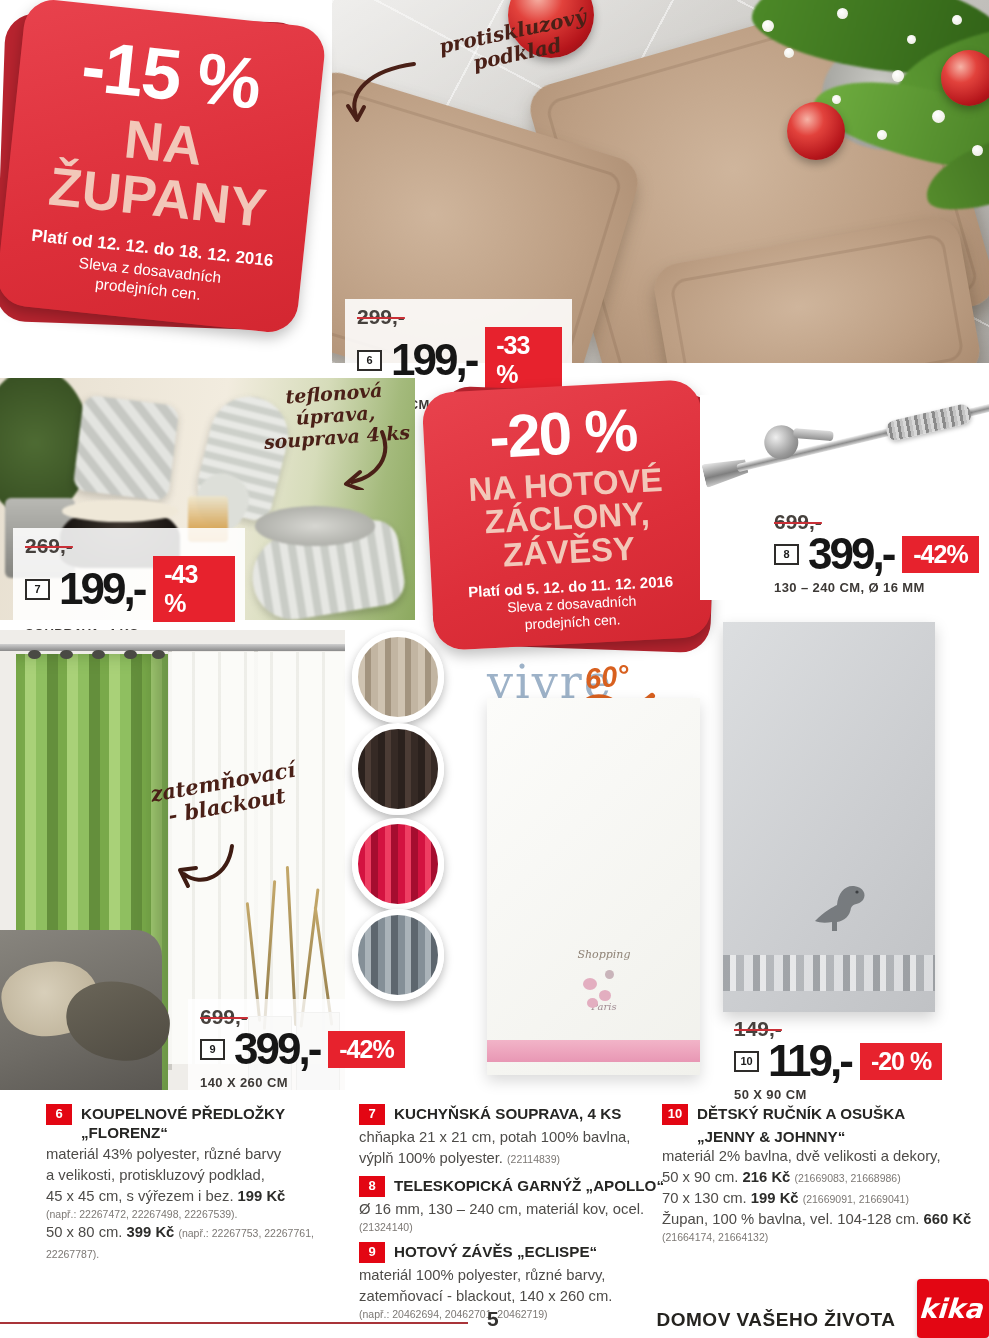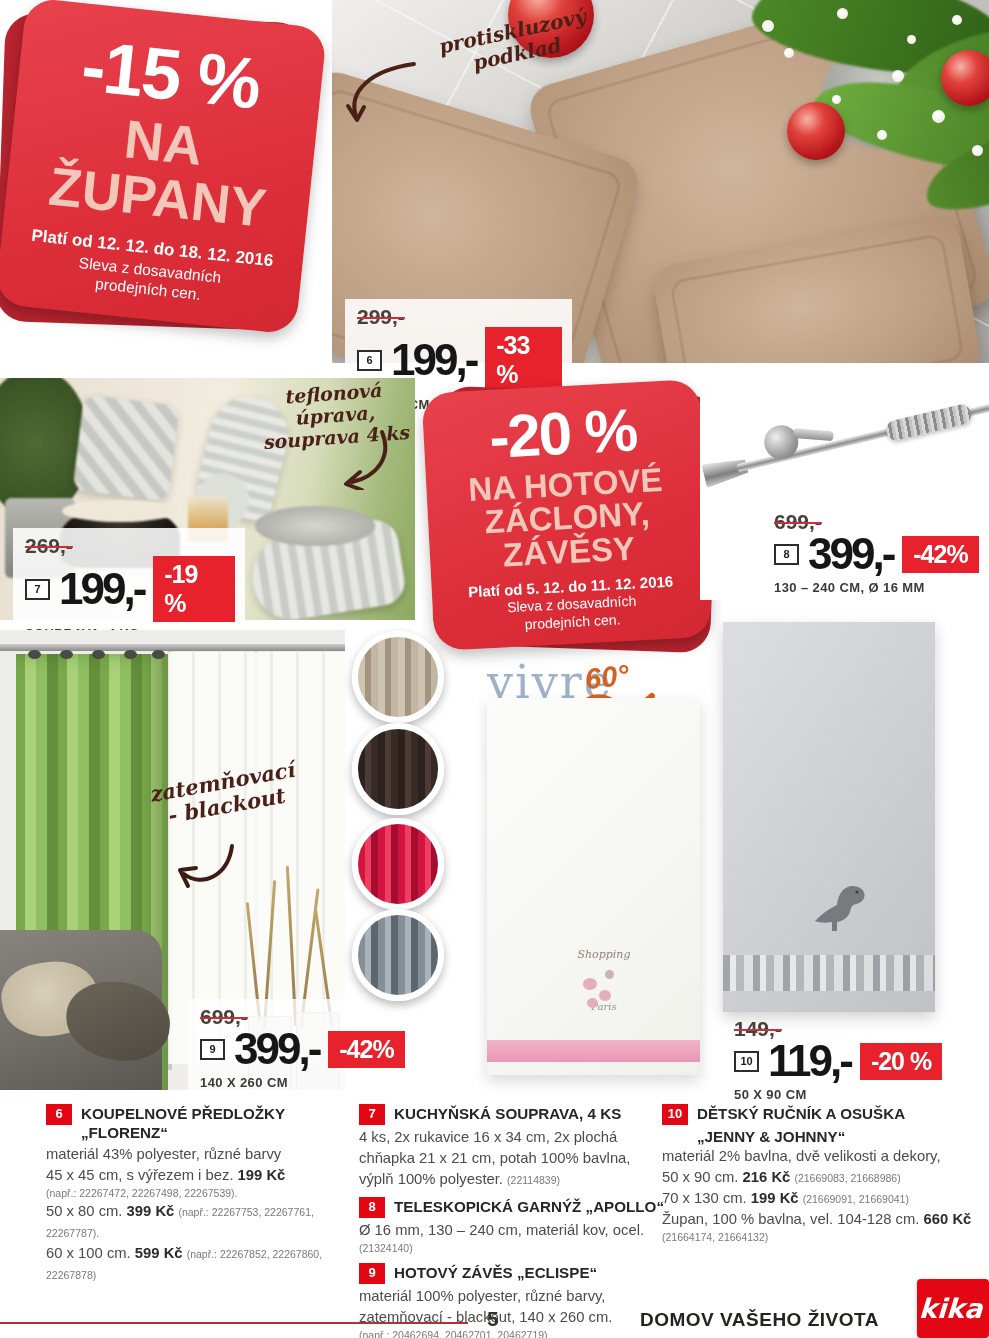--- a/index.html
+++ b/index.html
@@ -140,21 +140,21 @@
   .dnum{background:#e30613;color:#fff;min-width:26px;height:21px;display:flex;align-items:center;
         justify-content:center;font-size:13px;font-weight:700;flex:0 0 auto;margin-top:0px;}
   .dgap{height:7px;}
   .b{font-weight:800;color:#2c2c2a;}
   .ref{font-size:10.5px;color:#7c7874;}
   .subtitle{font-weight:800;color:#262624;font-size:15.2px;margin-left:35px;line-height:1.25;}
 
   
   #foot-line{left:0;top:1322px;width:468px;height:2px;background:#a93439;}
   #page-num{left:487px;top:1307px;font-size:21px;font-weight:700;color:#33312f;}
-  #slogan{left:640px;top:1309px;width:272px;text-align:left;font-size:19px;font-weight:800;
+  #slogan{left:640px;top:1309px;width:272px;text-align:center;font-size:19px;font-weight:800;
           color:#25231f;letter-spacing:.5px;}
   #kika-logo{left:917px;top:1279px;width:72px;height:59px;background:#e30613;border-radius:4px;
           display:flex;align-items:center;justify-content:center;box-shadow:0 2px 5px rgba(0,0,0,.2);}
   #kika-logo span{color:#fff;font-size:27px;font-weight:800;font-style:italic;transform:skewX(-6deg);
           font-family:"DejaVu Sans",sans-serif;}
 </style>
 </head>
 <body>
 
 <div id="page">
@@ -239,21 +239,21 @@
   <svg class="abs" style="left:330px;top:428px;" width="60" height="62" viewBox="0 0 60 62">
     <path d="M52,4 C62,28 48,48 22,54" fill="none" stroke="#4a2017" stroke-width="4" stroke-linecap="round"></path>
     <path d="M30,44 L16,56 L32,62" fill="none" stroke="#4a2017" stroke-width="4" stroke-linecap="round" stroke-linejoin="round"></path>
   </svg>
 
   <div class="priceblock onphoto" style="left:13px;top:528px;width:210px;">
     <div class="old">269,-</div>
     <div class="prow">
       <span class="nbox">7</span>
       <span class="bigprice">199,-</span>
-      <span class="dbadge">-19 %</span>
+      <span class="dbadge">-43 %</span>
     </div>
     <div class="psize">SOUPRAVA, 4 KS</div>
   </div>
 
   <div id="promo20" class="badge">
     <div class="back"></div>
     <div class="front">
       <div class="disc">-20 %</div>
       <div class="target">
         <div>NA HOTOVÉ</div>
@@ -370,32 +370,31 @@
     </div>
     <div class="psize">50 X 90 CM</div>
   </div>
 
   <div class="dcol" style="left:46px;top:1104px;">
     <div class="dhead">
       <span class="dnum">6</span>
       <span>KOUPELNOVÉ PŘEDLOŽKY „FLORENZ“</span>
     </div>
     <div>materiál 43% polyester, různé barvy</div>
+    <div>a velikosti, protiskluzový podklad,</div>
     <div><span>45 x 45 cm, s výřezem i bez. </span><span class="b">199 Kč</span></div>
     <div class="ref">(např.: 22267472, 22267498, 22267539).</div>
     <div><span>50 x 80 cm. </span><span class="b">399 Kč </span><span class="ref">(např.: 22267753, 22267761, 22267787).</span></div>
-    <div><span>60 x 100 cm. </span><span class="b">599 Kč </span><span class="ref">(např.: 22267852, 22267860, 22267878)</span></div>
   </div>
 
   <div class="dcol" style="left:359px;top:1104px;">
     <div class="dhead">
       <span class="dnum">7</span>
       <span>KUCHYŇSKÁ SOUPRAVA, 4 KS</span>
     </div>
-    <div>4 ks, 2x rukavice 16 x 34 cm, 2x plochá</div>
     <div>chňapka 21 x 21 cm, potah 100% bavlna,</div>
     <div><span>výplň 100% polyester. </span><span class="ref">(22114839)</span></div>
     <div class="dgap"></div>
     <div class="dhead">
       <span class="dnum">8</span>
       <span>TELESKOPICKÁ GARNÝŽ „APOLLO“</span>
     </div>
     <div>Ø 16 mm, 130 – 240 cm, materiál kov, ocel.</div>
     <div class="ref">(21324140)</div>
     <div class="dgap"></div>

